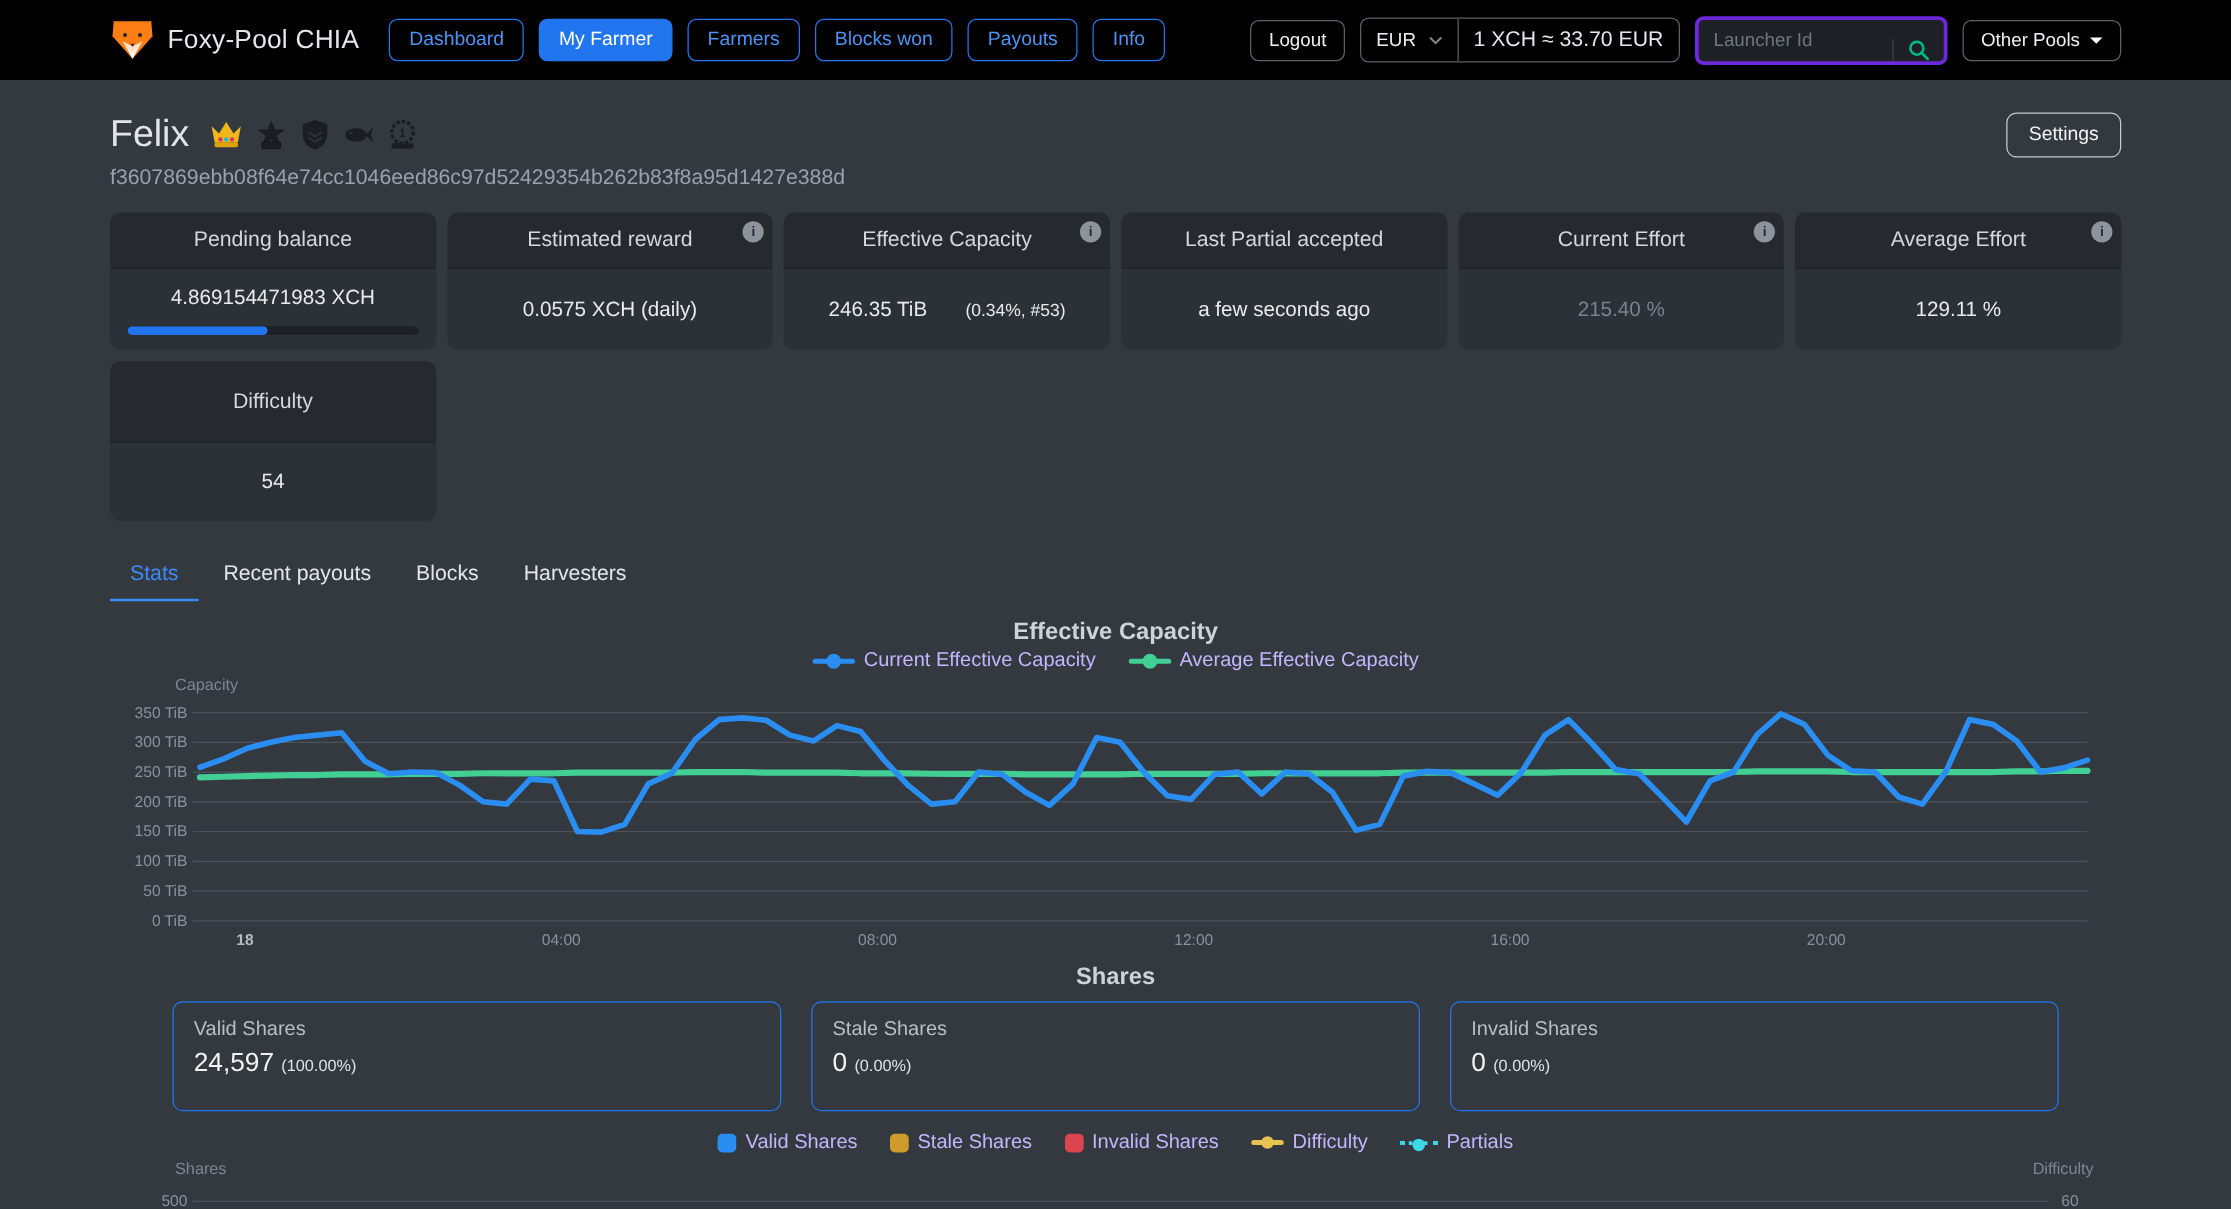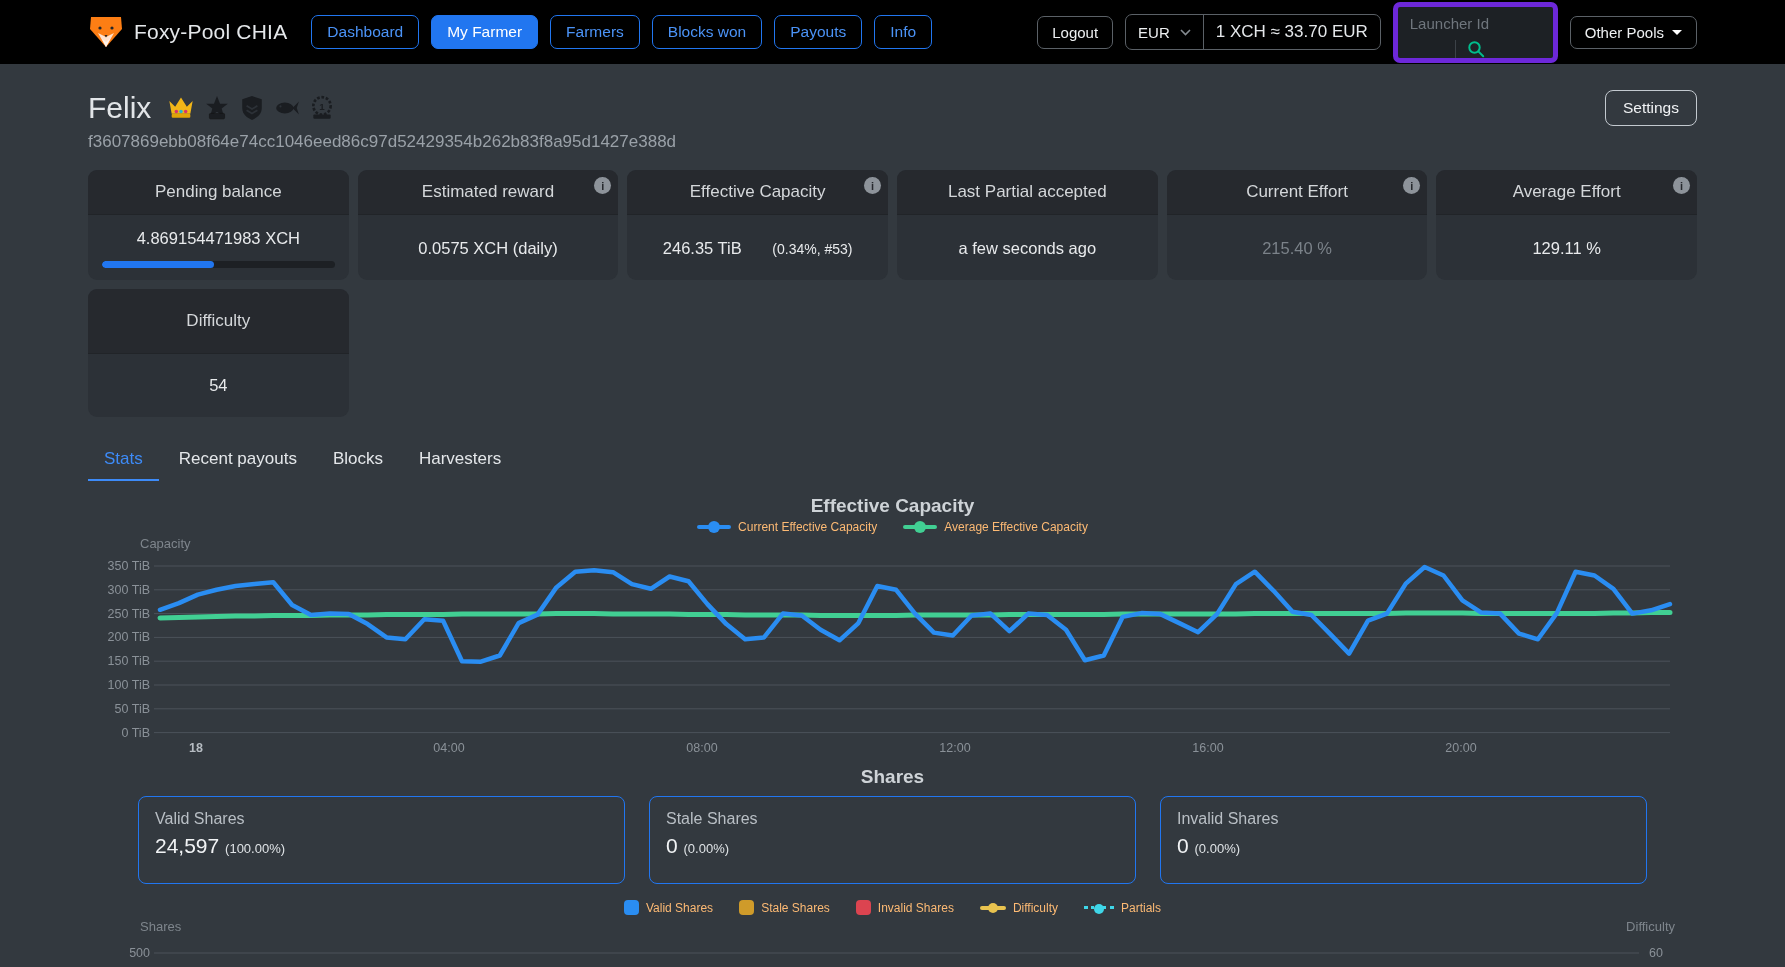--- a/index.html
+++ b/index.html
@@ -12,21 +12,21 @@
   .brand-text { font-size:21px; color:#e4e7ea; letter-spacing:.2px; }
   .nav-btn { border:1px solid #2176f0; color:#4b93f7; background:transparent; border-radius:7px;
              padding:7px 15px; font-size:15.5px; margin-right:12px; cursor:pointer; font-family:inherit; }
   .nav-btn.active { background:#2176f0; color:#fff; }
   .nav-right { margin-left:auto; display:flex; align-items:center; gap:12px; }
   .btn-outline-gray { border:1px solid #5b6167; color:#eef0f2; background:transparent; border-radius:7px;
              padding:7px 14px; font-size:15px; cursor:pointer; font-family:inherit; display:flex; align-items:center; gap:8px; }
   .currency-group { display:flex; align-items:center; border:1px solid #5b6167; border-radius:7px; overflow:hidden; }
   .currency-select { display:flex; align-items:center; gap:10px; padding:7px 12px; color:#eef0f2; font-size:15px; cursor:pointer; }
   .rate-box { border-left:1px solid #5b6167; display:flex; align-items:center; padding:7px 12px; font-size:17px; color:#e4e7ea; }
-  .search-group { display:flex; align-items:center; background:#1d2125; border:5px solid #6d28d9; border-radius:7px; overflow:hidden;flex-direction:column; }
+  .search-group { display:flex; align-items:flex-end; background:#1d2125; border:3px solid #6d28d9; border-radius:7px; overflow:hidden; }
   .search-group input { background:transparent; border:none; outline:none; color:#cdd2d7; font-size:15px;
              padding:8px 12px; width:155px; font-family:inherit; }
   .search-group input::placeholder { color:#6f767d; }
   .search-btn { border:none; background:transparent; border-left:1px solid #3c4248; padding:0 11px; cursor:pointer; display:flex; align-items:center; }
   .caret-down { width:0; height:0; border-left:5px solid transparent; border-right:5px solid transparent; border-top:5px solid #fff; display:inline-block; }
 
   
   .content { padding:0 88px; }
   .farmer-row { margin-top:26px; display:flex; align-items:center; }
   .farmer-name { font-size:30px; font-weight:400; color:#e2e5e8; }
@@ -56,21 +56,21 @@
   .address-link { color:#a06af5; text-decoration:none; font-size:17px; cursor:pointer; }
 
   
   .tabs { margin-top:22px; display:flex; gap:4px; }
   .tab { padding:10px 16px; font-size:17px; color:#e4e7ea; border-bottom:2px solid transparent; cursor:pointer; }
   .tab.active { color:#3d8bf8; border-bottom-color:#3d8bf8; }
 
   
   .chart-title { text-align:center; font-size:19px; font-weight:bold; color:#ced3d7; margin-top:14px; }
   .chart-legend { display:flex; justify-content:center; align-items:center; gap:26px; margin-top:3px;
-             font-size:12px; color:#fdba74; }
+             font-size:16px; color:#c4b5fd; }
   .legend-item { display:flex; align-items:center; gap:7px; cursor:pointer; }
   .lg-line { display:inline-block; width:34px; height:4px; border-radius:2px; position:relative; }
   .lg-dot { position:absolute; width:12px; height:12px; border-radius:50%; left:50%; top:50%; transform:translate(-50%,-50%); }
   .lg-box { width:15px; height:15px; border-radius:4px; display:inline-block; }
   .lg-dashed { display:inline-block; width:30px; border-top:3px dotted #3fd6e8; position:relative; }
   svg text { font-family:"Liberation Sans",sans-serif; }
 
   
   .shares-cards { margin-top:8px; padding:0 50px; display:grid; grid-template-columns:repeat(3,1fr); gap:24px; }
   .share-card { border:1px solid #2176f0; border-radius:8px; padding:13px 16px 25px; }

